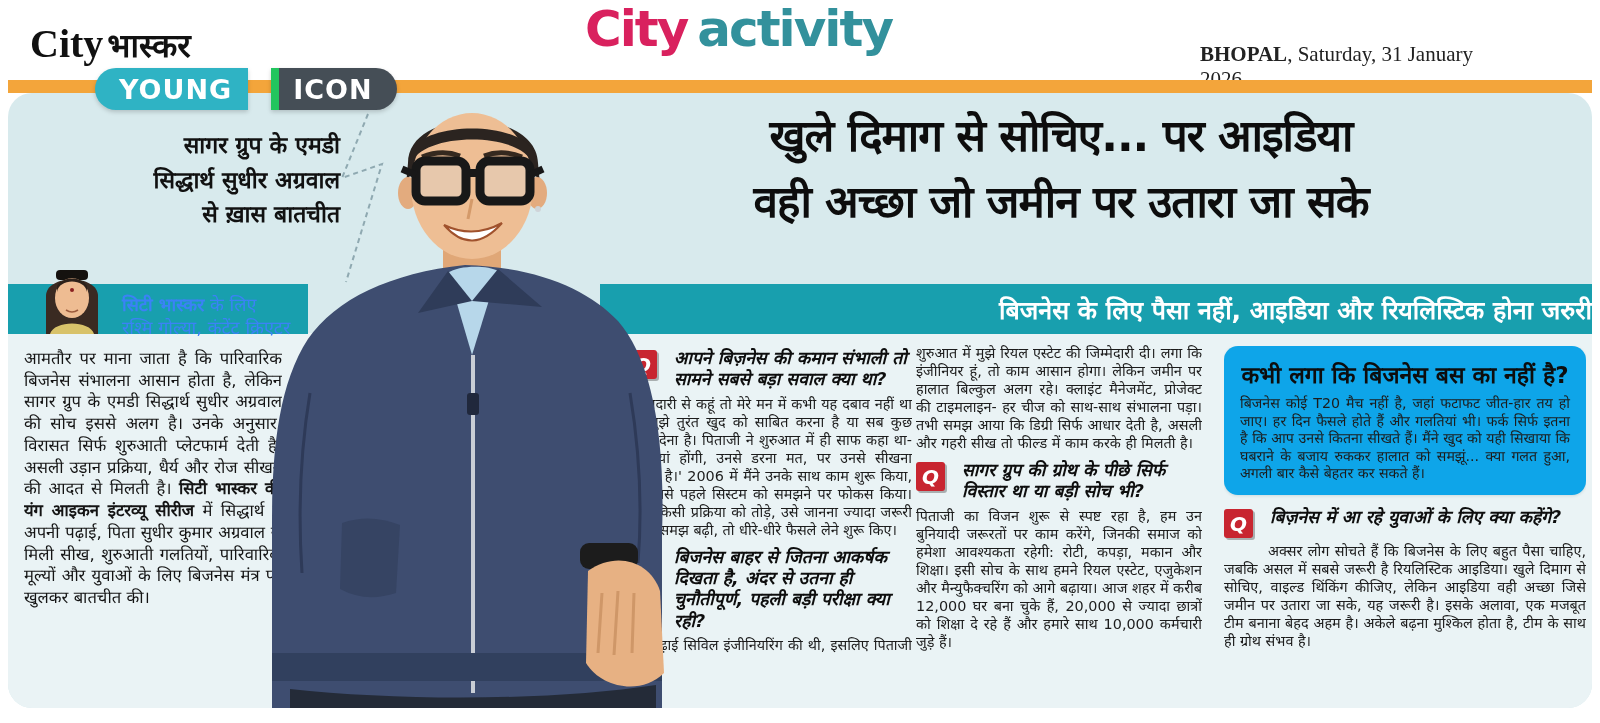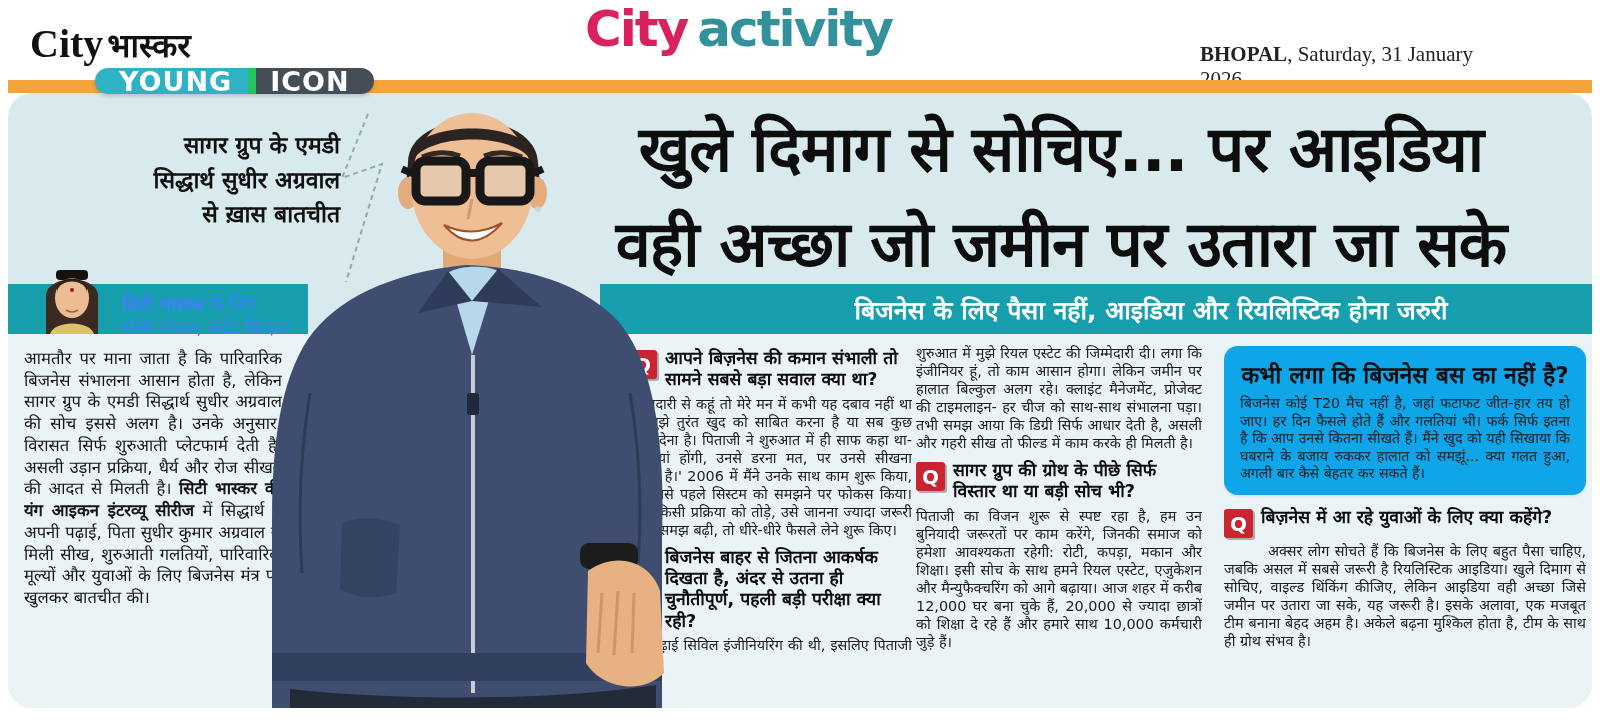--- a/index.html
+++ b/index.html
@@ -15,55 +15,55 @@
   .mast-hindi{font-weight:700;font-size:33px;color:#111;}
   .section-title{left:585px;top:0px;font-weight:800;font-size:50px;letter-spacing:-2px;white-space:nowrap;}
   .section-word1{color:#d9215e;}
   .section-word2{color:#33919c;margin-left:10px;}
   .dateline{left:1200px;top:42px;width:310px;text-align:left;
     font-family:"Liberation Serif","DejaVu Serif",serif;font-size:21px;color:#222;}
   .dateline b{font-weight:700;}
   .orange-bar{left:8px;top:80px;width:1584px;height:13px;background:#f3a53b;}
 
   
-  .badge{left:95px;top:68px;height:26px;display:flex;z-index:8;filter:drop-shadow(0 2px 2px rgba(0,0,0,.18));}
+  .badge{left:95px;top:68px;height:42px;display:flex;z-index:8;filter:drop-shadow(0 2px 2px rgba(0,0,0,.18));gap:23px;}
   .badge span{display:flex;align-items:center;font-weight:800;font-size:27px;color:#fff;letter-spacing:1px;}
   .badge-young{background:#2fb3c4;border-radius:21px 0 0 21px;padding:0 16px 0 24px;}
   .badge-icon{background:#454e56;border-radius:0 21px 21px 0;padding:0 24px 0 14px;border-left:8px solid #22c55e;}
 
   
   .panel{left:8px;top:93px;width:1584px;height:615px;background:#d8eaed;border-radius:24px;z-index:1;}
   .panel-lower{left:8px;top:333px;width:1584px;height:375px;background:#eaf3f5;border-radius:0 0 24px 24px;z-index:1;}
 
   
   .intro{left:20px;top:128px;width:320px;text-align:right;font-weight:700;font-size:23px;line-height:1.5;color:#111;z-index:3;}
   .intro span{display:block;}
   .zigzag{left:338px;top:112px;z-index:3;}
   .headline{left:530px;top:103px;width:1062px;margin:0;text-align:center;
-    font-weight:800;font-size:63px;line-height:1.5;color:#0d0d0d;letter-spacing:-1px;z-index:3;}
+    font-weight:800;font-size:44px;line-height:1.5;color:#0d0d0d;letter-spacing:-1px;z-index:3;}
   .headline span{display:block;white-space:nowrap;}
 
   
   .byline-bar{left:8px;top:284px;width:300px;height:50px;background:#189fae;z-index:2;}
   .byline-text{left:122px;top:294px;z-index:3;color:#3b82f6;font-size:18px;line-height:1.25;white-space:nowrap;}
   .byline-text b{font-weight:700;}
   .reporter-photo{left:26px;top:266px;z-index:5;}
   .subhead-bar{left:600px;top:284px;width:992px;height:50px;background:#189fae;z-index:2;
-    display:flex;align-items:center;justify-content:center;}
+    display:flex;align-items:center;justify-content:flex-end;}
   .subhead-bar span{color:#fff;font-weight:700;font-size:25px;padding-left:110px;white-space:nowrap;}
 
   
   .lede{left:24px;top:348px;width:258px;height:354px;overflow:hidden;z-index:3;
     font-size:16.6px;line-height:1.31;text-align:justify;color:#141414;}
   .lede b{font-weight:700;}
   .col{z-index:3;overflow:hidden;}
   .col1{left:628px;top:342px;width:284px;height:360px;}
   .col2{left:916px;top:342px;width:286px;height:360px;}
   .col3{left:1224px;top:346px;width:362px;height:356px;}
-  .q-row{display:flex;gap:8px;margin:6px 0 4px 0;align-items:flex-start;}
+  .q-row{display:flex;gap:17px;margin:6px 0 4px 0;align-items:flex-start;font-style:italic;}
   .q-icon{flex:0 0 auto;width:29px;height:29px;background:#c82530;color:#fff;border-radius:3px;
     display:flex;align-items:center;justify-content:center;font-weight:800;font-size:20px;
     box-shadow:2px 2px 0 rgba(50,50,50,.35);margin-top:2px;}
   .q-text{margin:0;font-weight:700;font-size:17.5px;line-height:1.22;color:#0e0e0e;}
   .answer{margin:2px 0 8px 0;font-size:14.4px;line-height:1.25;text-align:justify;color:#1c1c1c;}
   .white-box{background:#0ea5e9;border-radius:14px;padding:12px 16px 12px 16px;box-shadow:0 1px 3px rgba(40,80,90,.15);}
   .white-box h3{margin:0 0 5px 0;text-align:center;font-size:23px;font-weight:800;color:#0d0d0d;}
   .white-box p{margin:0;font-size:14.2px;line-height:1.24;text-align:justify;color:#1c1c1c;}
   .indent-first{text-indent:44px;}
 

